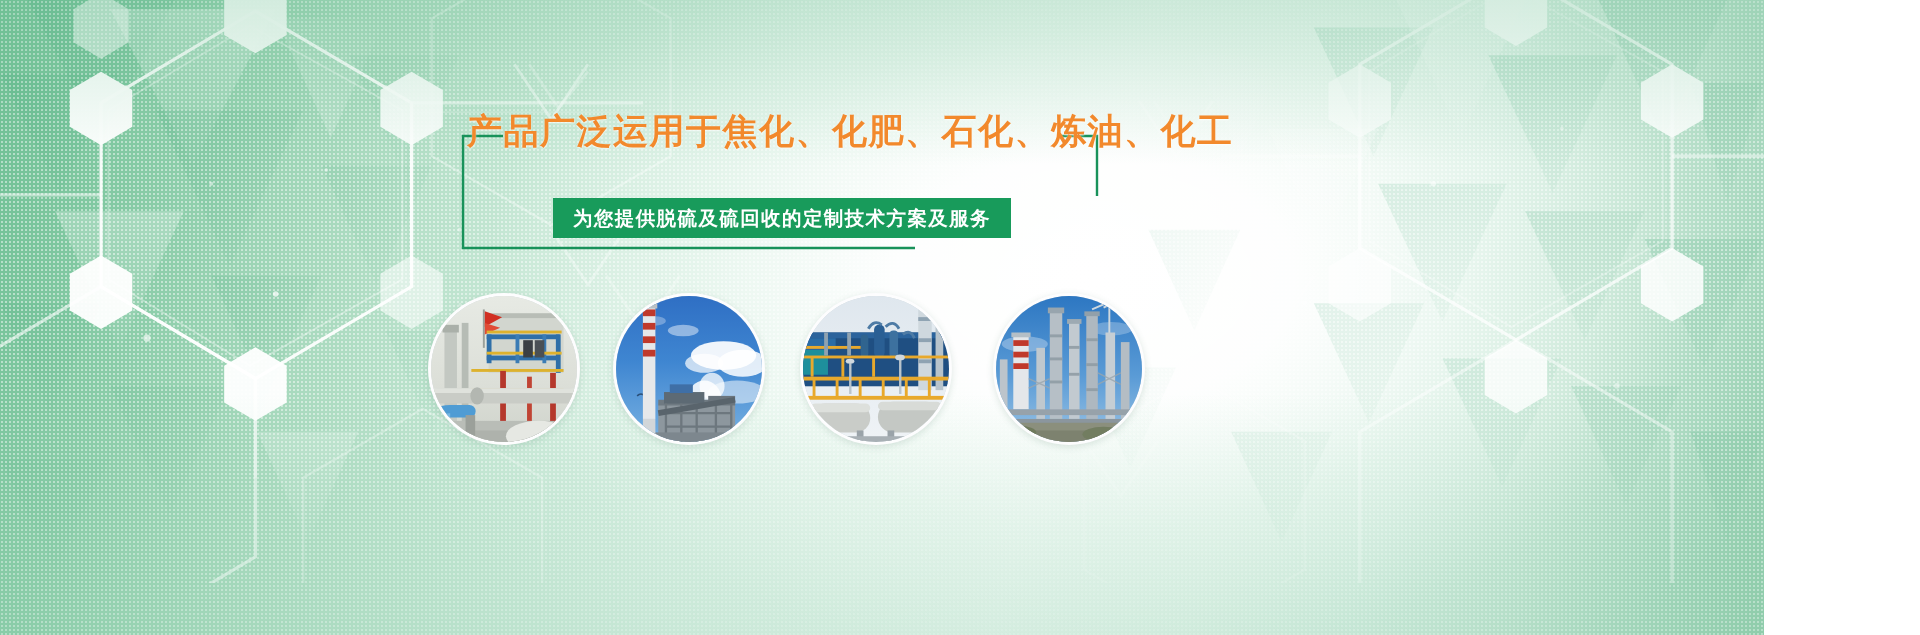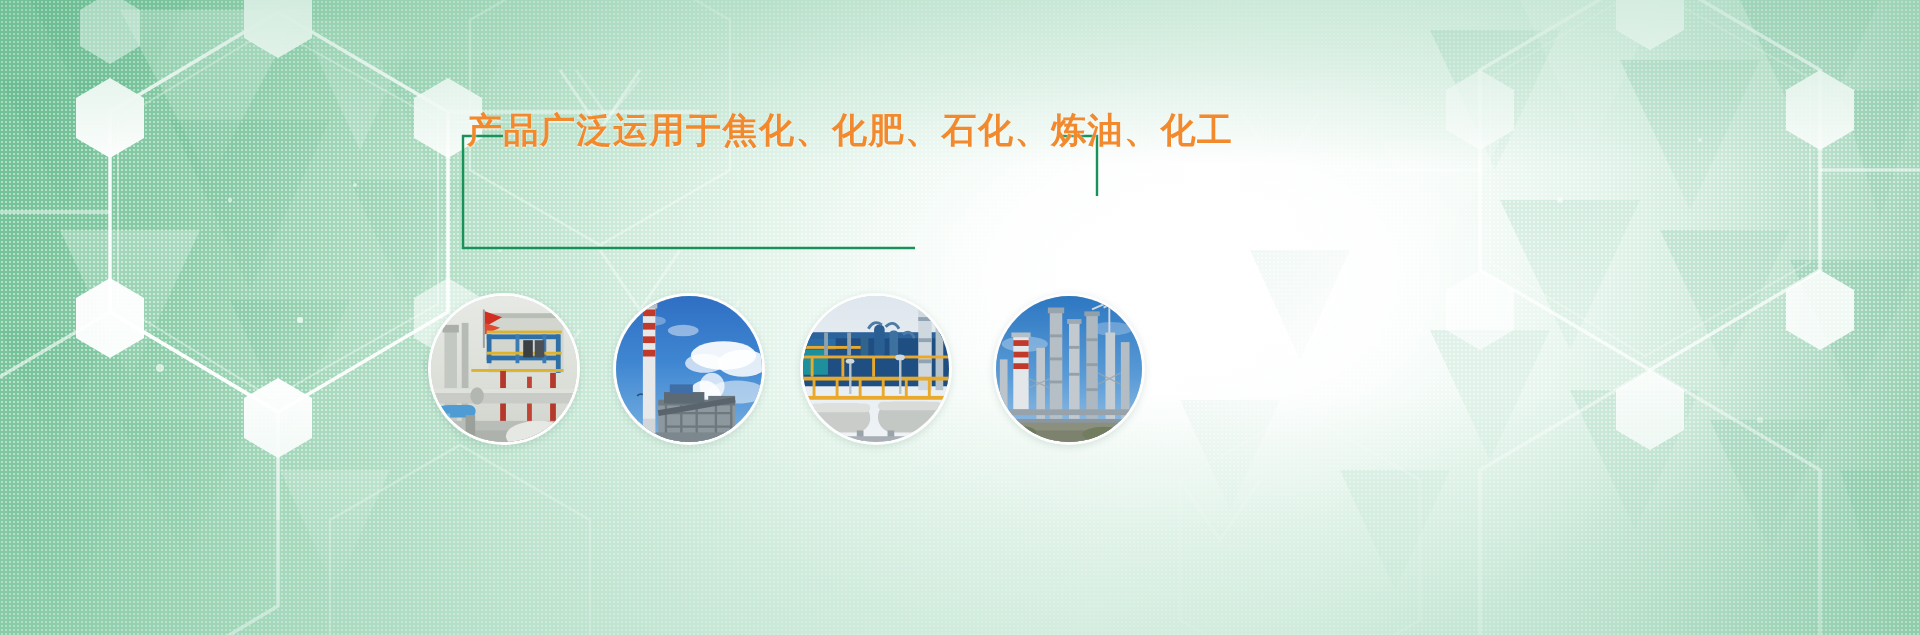--- a/index.html
+++ b/index.html
@@ -4,24 +4,23 @@
 <style>
   * { margin:0; padding:0; box-sizing:border-box; }
   html, body {
     width:1920px; height:635px;
     overflow:hidden;
     font-family:"Liberation Sans", sans-serif;
   }
 
   #banner {
     position:relative;
-    width:1920px; height:635px;
+    width:1764px; height:635px;
     overflow:hidden;
     background:#4c1d95;
-    font-family:Liberation Serif, serif;
   }
 
   
   .bg-base {
     position:absolute; inset:0;
     background:
       radial-gradient(ellipse 900px 560px at 62% 44%, #ffffff 0%, rgba(255,255,255,0.92) 22%, rgba(240,250,244,0.55) 45%, rgba(214,240,226,0.15) 68%, rgba(170,220,192,0) 85%),
       linear-gradient(105deg,
         #6dbf93 0%,
         #87cba6 10%,
@@ -262,20 +261,23 @@
         <g stroke="#18925A" fill="none" stroke-width="2.4">
           <polyline points="48,18 8,18 8,130 460,130"></polyline>
           <polyline points="602,18 642,18 642,78"></polyline>
         </g>
       </svg>
       <div class="headline">
         <span class="ln ln1">产品广泛运用于焦化、化肥、石化、炼油、化工</span>
       </div>
     </div>
 
+    <div class="green-banner">
+      <span>为您提供脱硫及硫回收的定制技术方案及服务</span>
+    </div>
 
     <div class="photos">
 
       <div class="photo p1">
         <div class="photo-inner">
           <svg viewBox="0 0 152 152" preserveAspectRatio="xMidYMid slice">
             <defs>
               <linearGradient id="sky1" x1="0" y1="0" x2="0" y2="1">
                 <stop offset="0%" stop-color="#e7eae4"></stop>
                 <stop offset="60%" stop-color="#dcdfd8"></stop>

